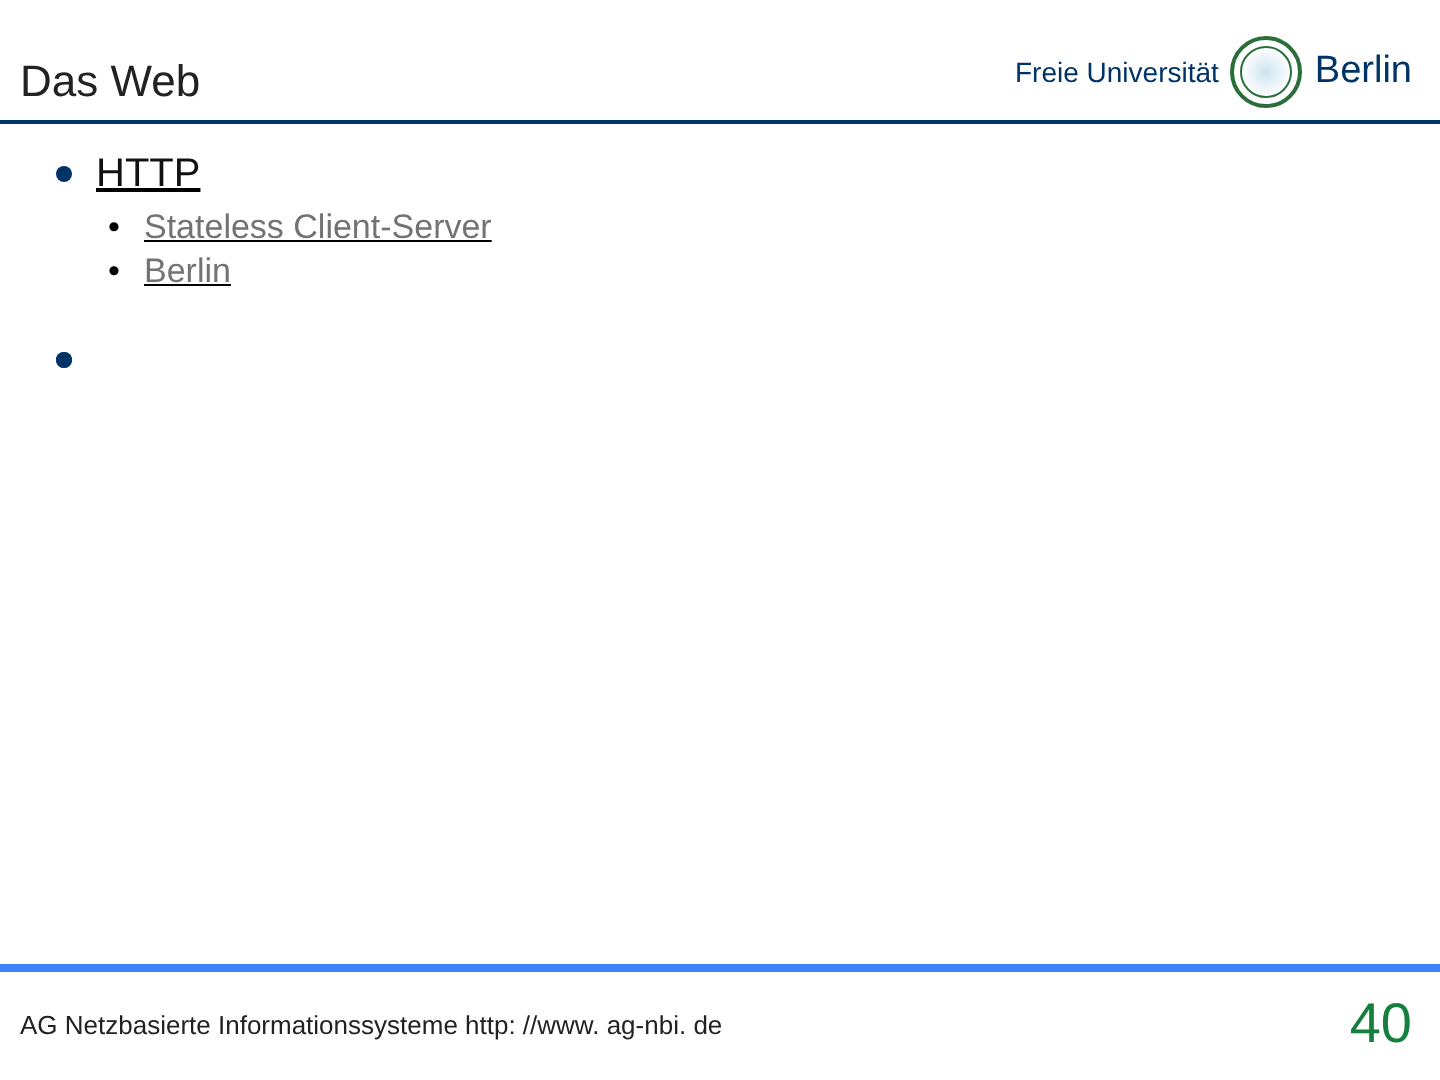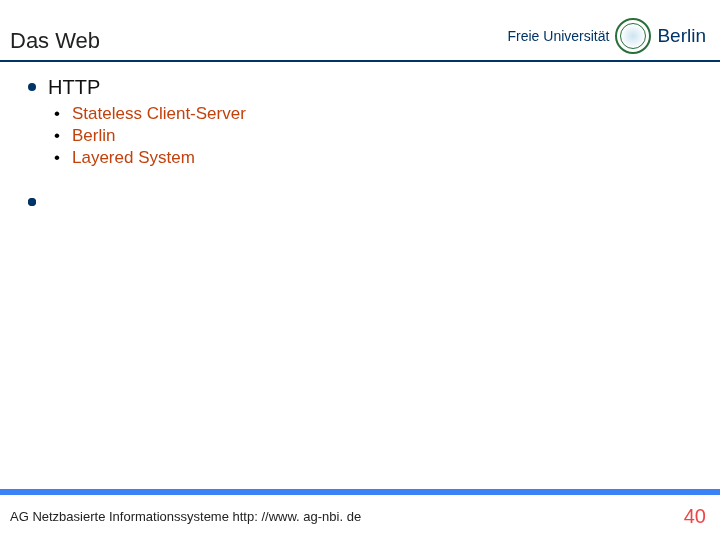--- a/index.html
+++ b/index.html
@@ -49,21 +49,21 @@
     content: "";
     position: absolute;
     inset: 3px;
     border-radius: 50%;
     border: 1px solid #2a6f3a;
   }
   .logo-city {
     font-size: 19px;
     color: #003366;
   }
-  .content { padding: 14px 6px 0 10px; }
+  .content { padding: 14px 6px 0 10px; text-decoration: underline; }
   .lvl1 { list-style: none; }
   .lvl1 > li {
     margin-bottom: 22px;
     padding-left: 38px;
     position: relative;
   }
   .lvl1 > li::before {
     content: "";
     position: absolute;
     left: 18px;
@@ -76,44 +76,44 @@
   .lvl1-label {
     font-size: 20px;
     color: #111;
   }
   .lvl2 { list-style: none; margin-top: 4px; }
   .lvl2 > li {
     padding-left: 24px;
     position: relative;
     font-size: 17px;
     line-height: 1.3;
-    color: #c2410c;
+    color: #737373;
     margin-bottom: 0;
   }
   .lvl2 > li::before {
     content: "\2022";
     position: absolute;
     left: 6px;
     top: 0;
     color: #000;
     font-size: 17px;
   }
   .footer {
     position: absolute;
     bottom: 0;
     left: 0;
     right: 0;
-    border-top: 6px solid #3b82f6;
+    border-top: 4px solid #3b82f6;
     padding: 10px 14px 12px 10px;
     display: flex;
     justify-content: space-between;
     align-items: center;
   }
   .footer-text { font-size: 13px; color: #222; }
-  .page-num { font-size: 20px; color: #ef4444; text-align: center; }
+  .page-num { font-size: 28px; color: #15803d; text-align: center; }
 </style>
 </head>
 <body>
 
 <div class="header">
   <div class="title">Das Web</div>
   <div class="logo">
     <span class="logo-text">
       <span>Freie</span>
       <span class="main">Universität</span>
@@ -123,21 +123,20 @@
   </div>
 </div>
 
 <div class="content">
   <ul class="lvl1">
     <li>
       <div class="lvl1-label">HTTP</div>
       <ul class="lvl2">
         <li>Stateless Client-Server</li>
         <li>Berlin</li>
-        <li>Layered System</li>
       </ul>
     </li>
     <li>
     </li>
     <li>
     </li>
   </ul>
 </div>
 
 <div class="footer">

